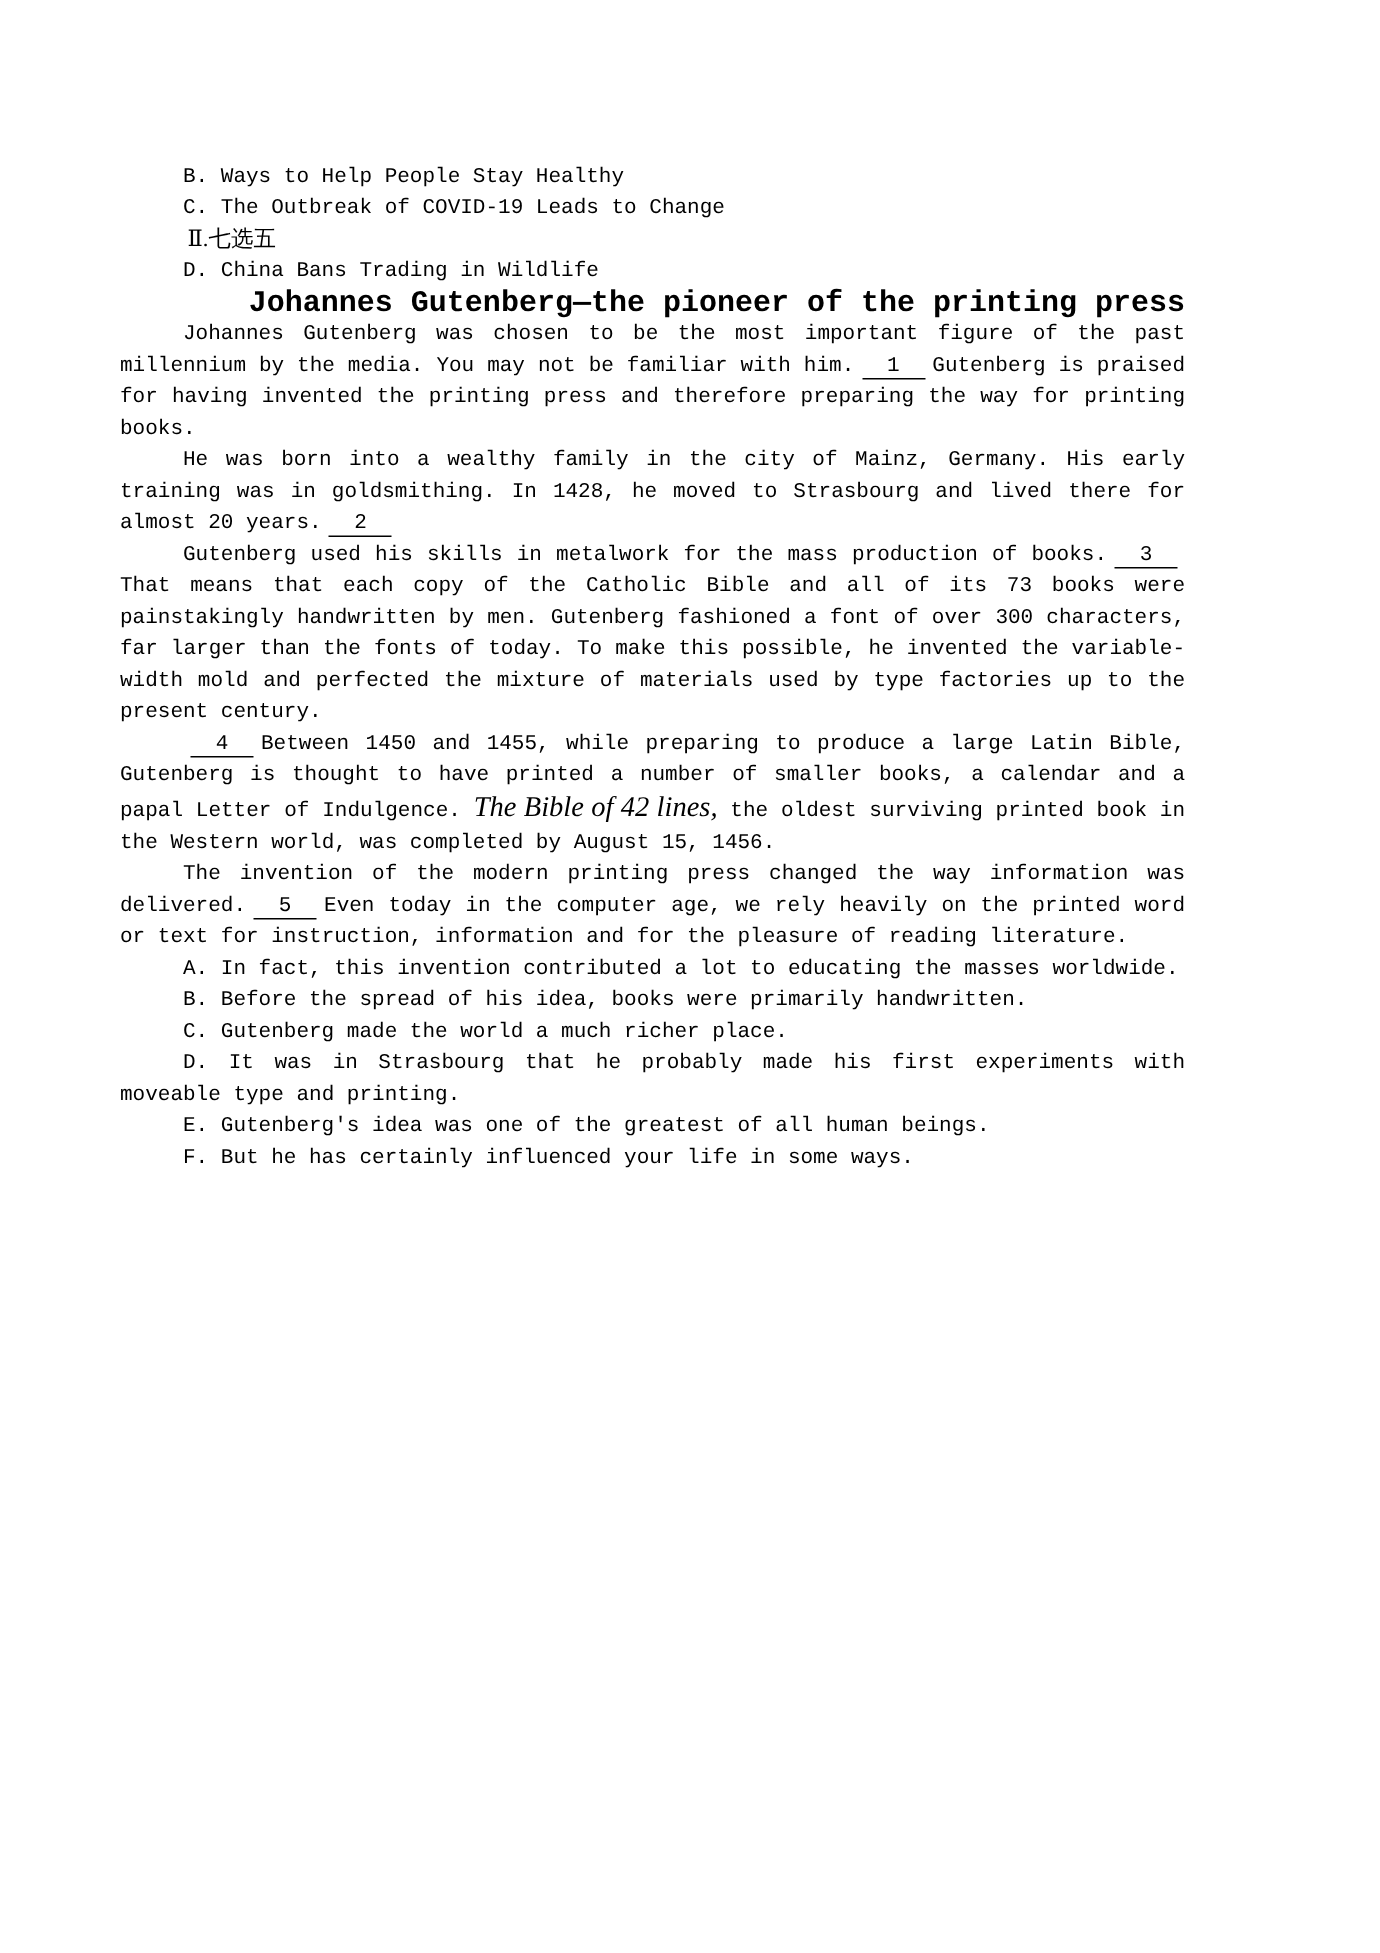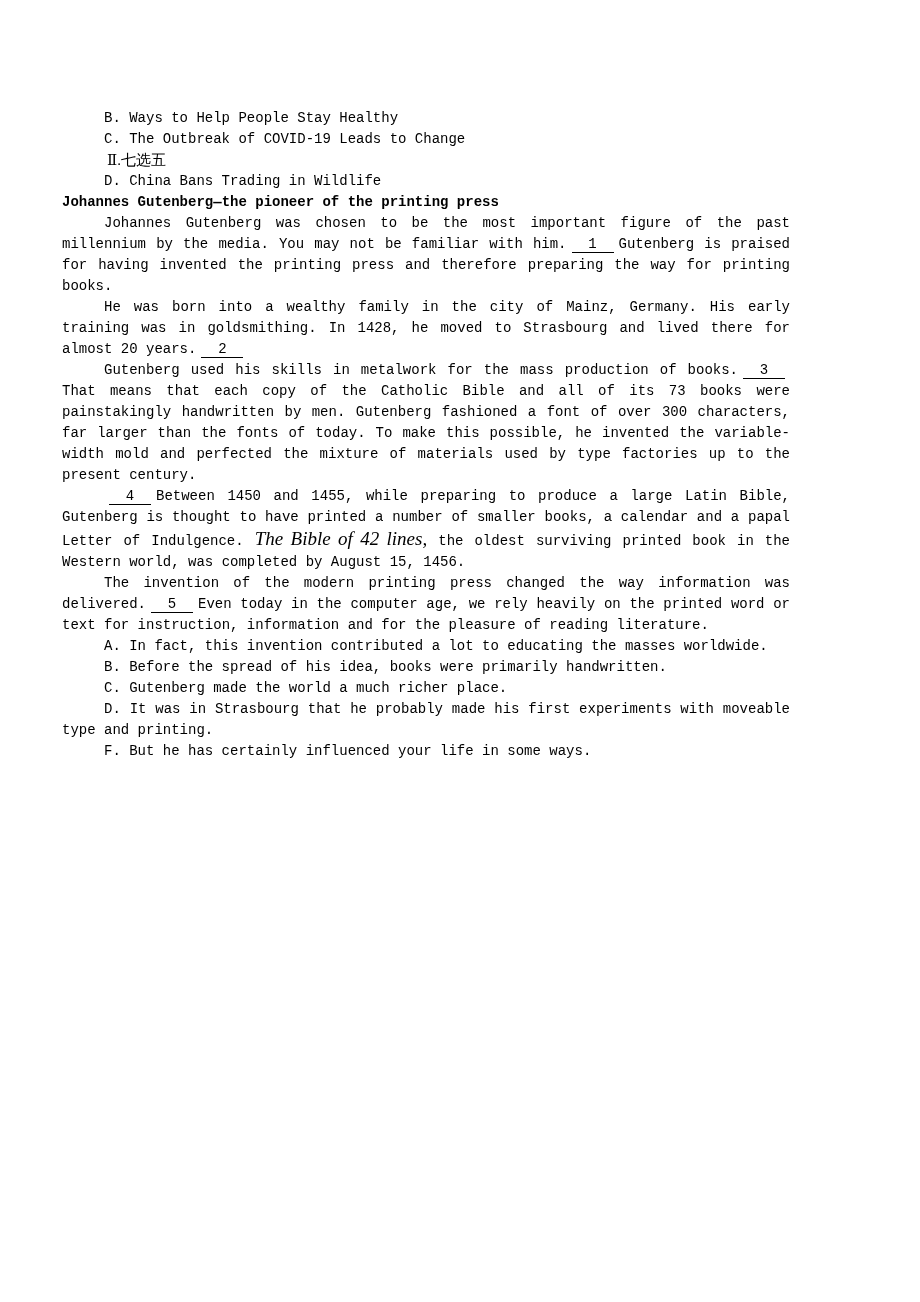--- a/index.html
+++ b/index.html
@@ -7,21 +7,21 @@
     padding: 0;
     background: #ffffff;
   }
   .page {
     position: relative;
     width: 920px;
     height: 1302px;
     box-sizing: border-box;
     background: #ffffff;
     color: #000000;
-    padding: 108px 130px 40px 62px;
+    padding: 108px 130px 40px 80px;
     font-family: "Liberation Mono", "DejaVu Sans Mono", monospace;
     font-size: 14px;
     line-height: 21px;
     overflow: hidden;
   }
   p, h1 {
     margin: 0;
     padding: 0;
     font-weight: normal;
   }
@@ -30,23 +30,23 @@
     white-space: normal;
   }
   .indent {
     text-indent: 3em;
   }
   .section {
     font-family: "Liberation Serif", "DejaVu Serif", serif;
     font-size: 15px;
   }
   .title {
-    text-align: left;
+    text-align: right;
     font-weight: bold;
-    font-size: 14px;
+    font-size: 20px;
     line-height: 21px;
   }
   .para {
     text-align: justify;
     text-indent: 3em;
   }
   .blank {
     display: inline-block;
     text-indent: 0;
     min-width: 16px;
@@ -82,15 +82,16 @@
   <p class="para"><span>Gutenberg used his skills in metalwork for the mass production of books.</span><span class="blank">3</span><span>That means that each copy of the Catholic Bible and all of its 73 books were painstakingly handwritten by men. Gutenberg fashioned a font of over 300 characters, far larger than the fonts of today. To make this possible, he invented the variable-width mold and perfected the mixture of materials used by type factories up to the present century.</span></p>
 
   <p class="para"><span class="blank">4</span><span>Between 1450 and 1455, while preparing to produce a large Latin Bible, Gutenberg is thought to have printed a number of smaller books, a calendar and a papal Letter of Indulgence.</span><span> </span><span class="italic">The Bible of 42 lines,</span><span> </span><span>the oldest surviving printed book in the Western world, was completed by August 15, 1456.</span></p>
 
   <p class="para"><span>The invention of the modern printing press changed the way information was delivered.</span><span class="blank">5</span><span>Even today in the computer age, we rely heavily on the printed word or text for instruction, information and for the pleasure of reading literature.</span></p>
 
   <p class="para">A. In fact, this invention contributed a lot to educating the masses worldwide.</p>
   <p class="para">B. Before the spread of his idea, books were primarily handwritten.</p>
   <p class="para">C. Gutenberg made the world a much richer place.</p>
   <p class="para">D. It was in Strasbourg that he probably made his first experiments with moveable type and printing.</p>
+  <p class="para">E. Gutenberg's idea was one of the greatest of all human beings.</p>
   <p class="para">F. But he has certainly influenced your life in some ways.</p>
 
 </main>
 
 </body></html>

